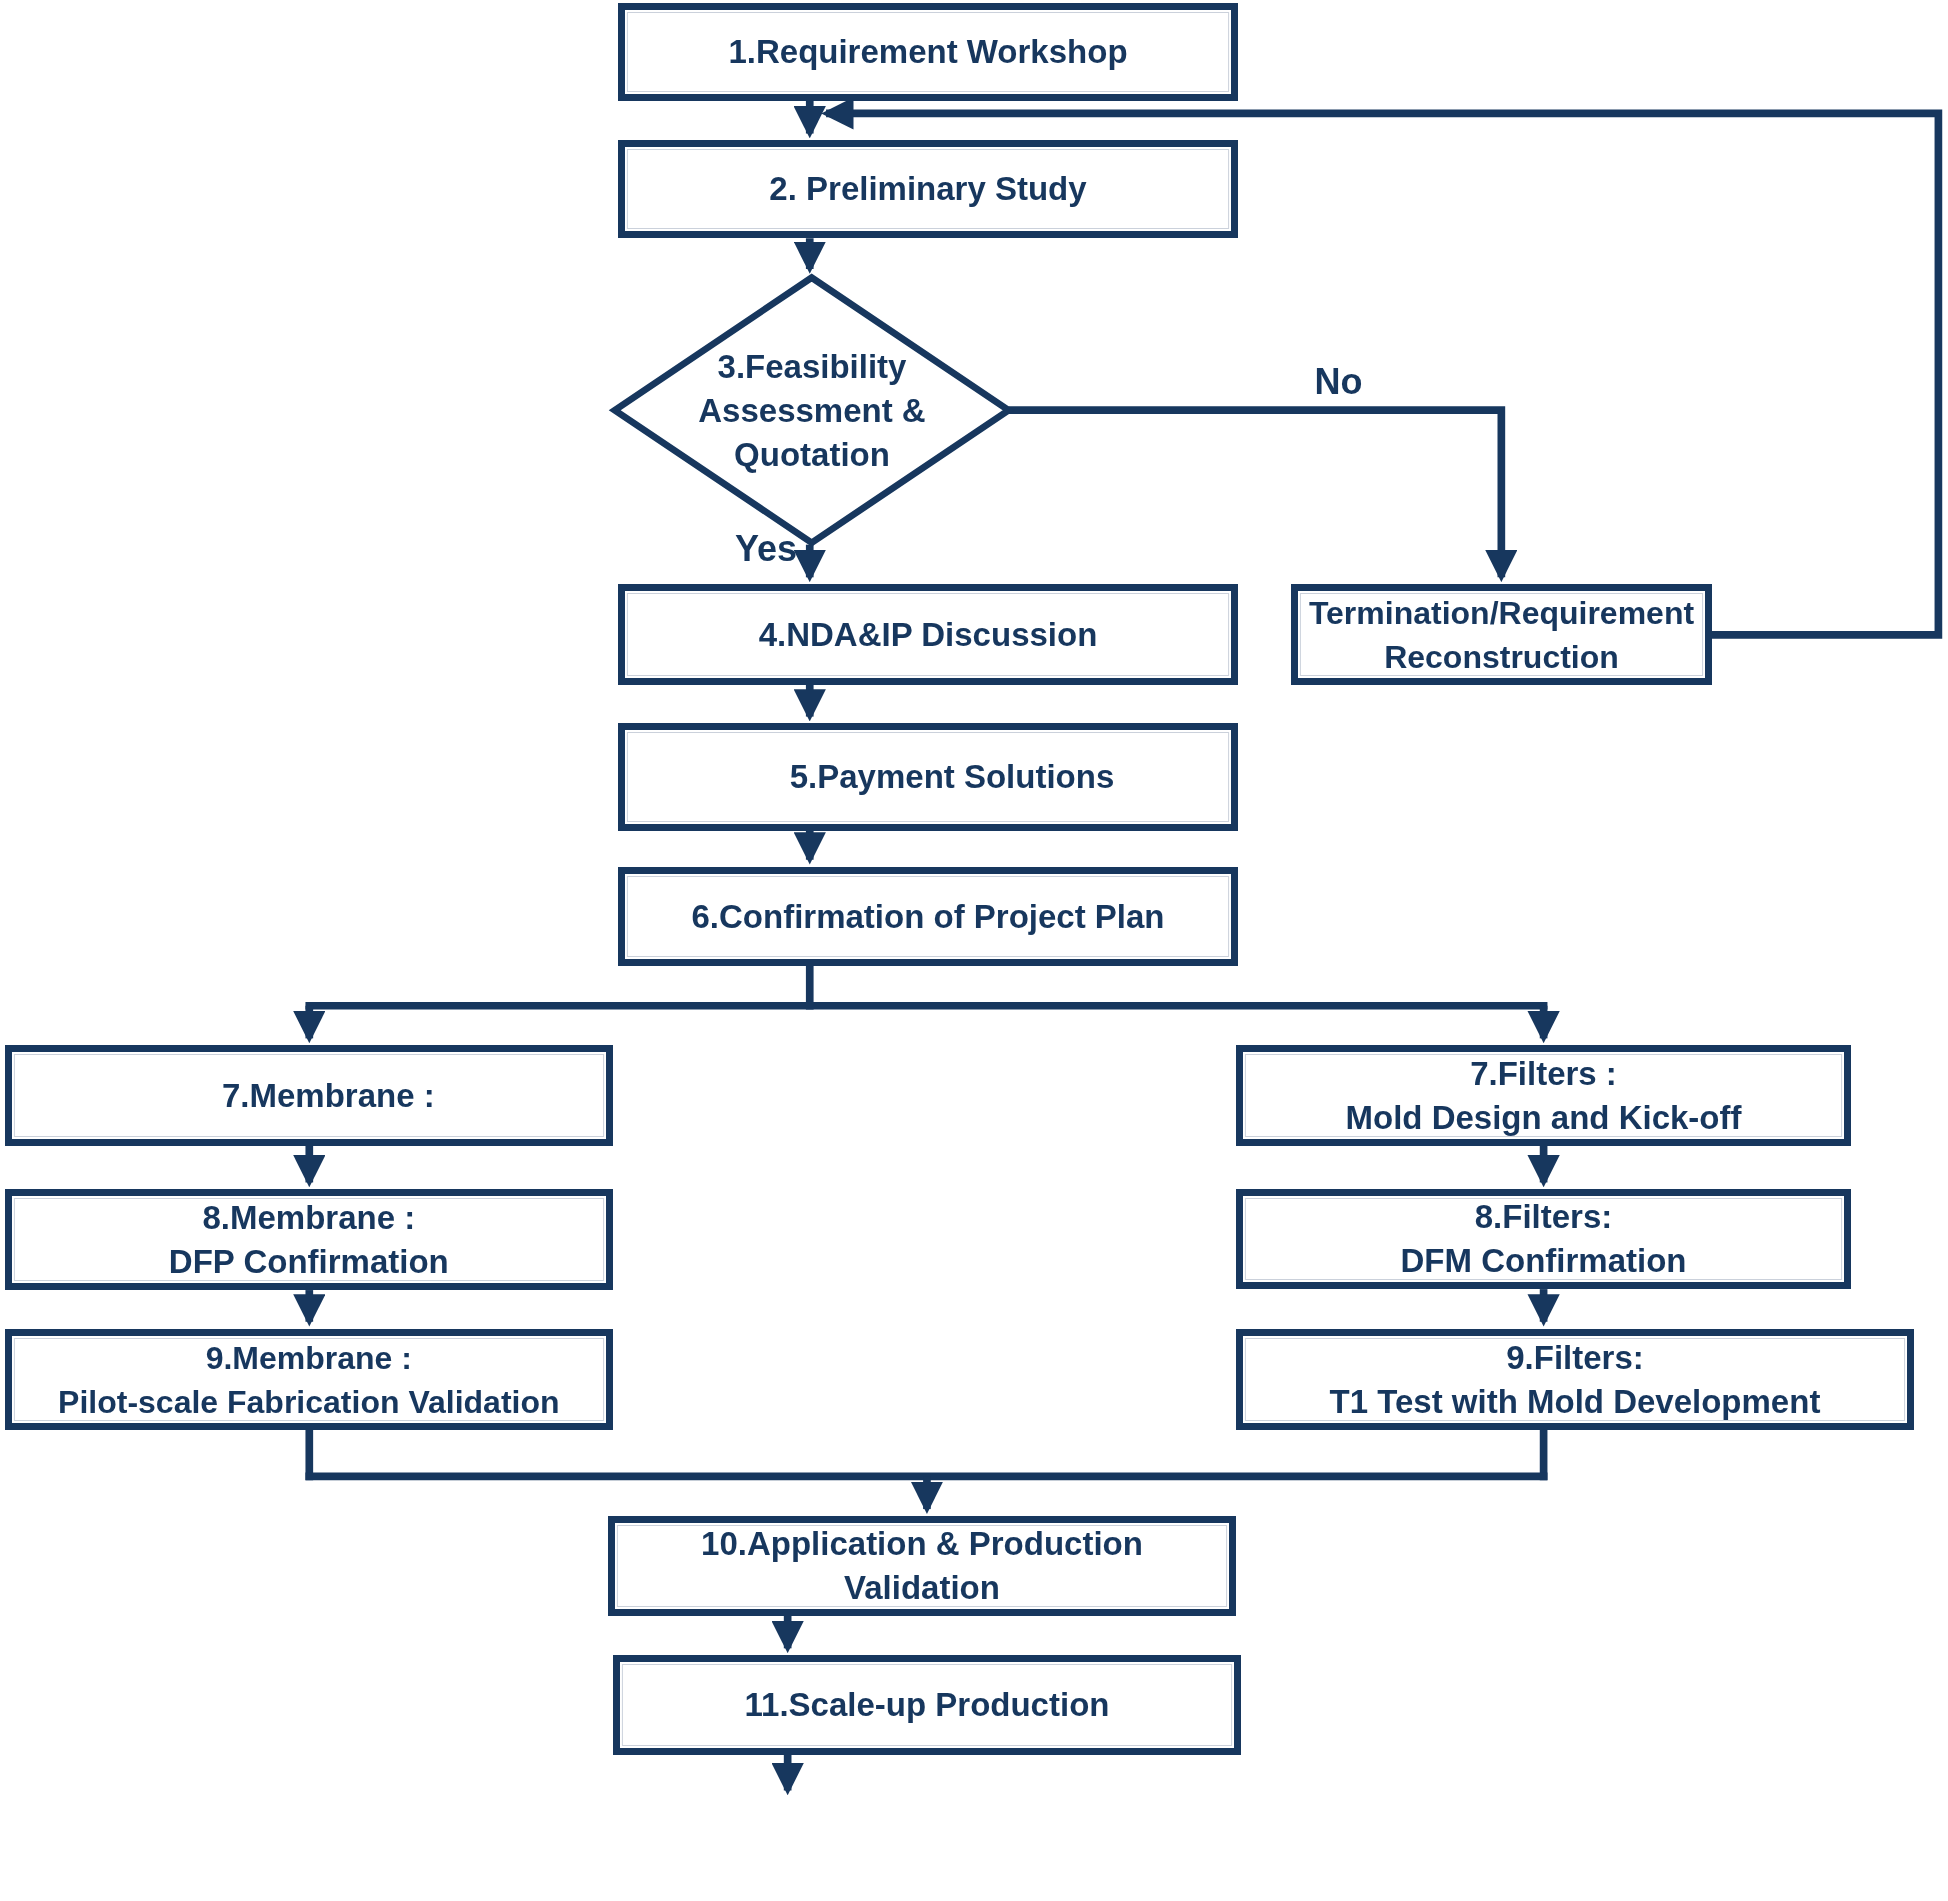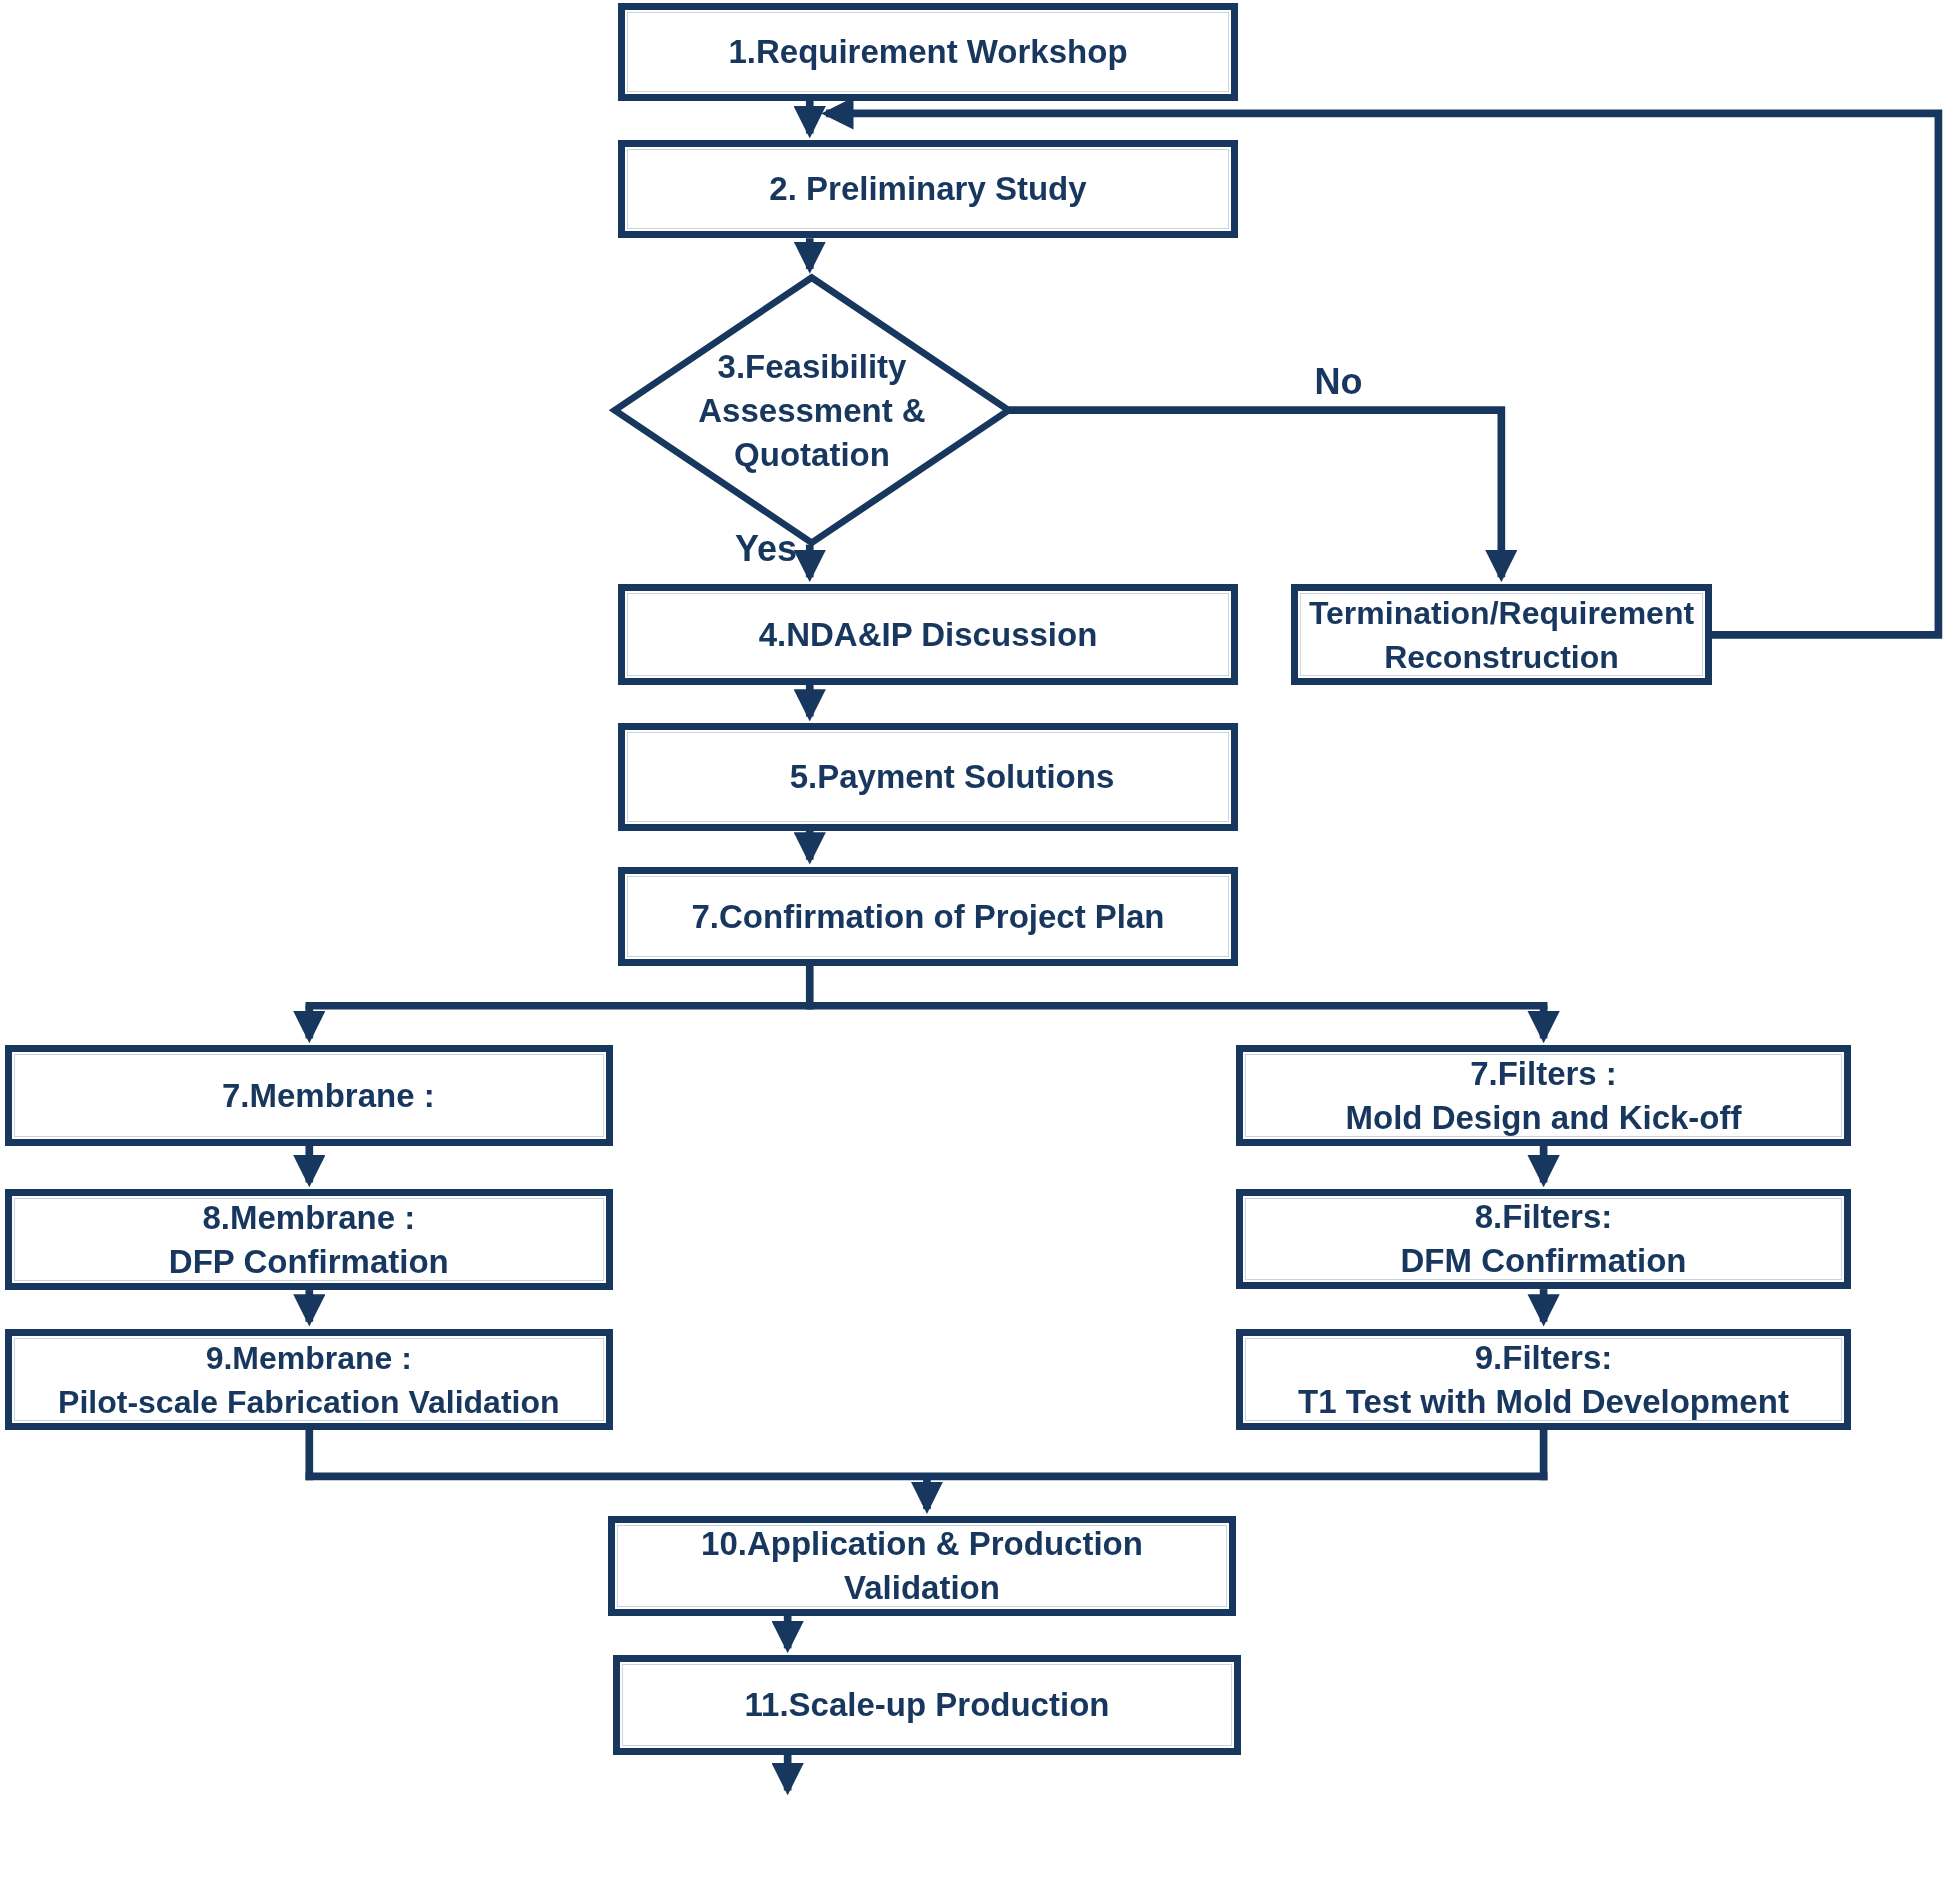--- a/index.html
+++ b/index.html
@@ -32,21 +32,21 @@
   .n-step2{left:618px;top:140px;width:620px;height:98px;}
   .n-step4{left:618px;top:584px;width:620px;height:101px;}
   .n-step5{left:618px;top:723px;width:620px;height:108px;padding-left:48px;}
   .n-step6{left:618px;top:867px;width:620px;height:99px;}
   .n-term{left:1291px;top:584px;width:421px;height:101px;font-size:32px;}
   .n-m7{left:4.8px;top:1045px;width:608px;height:101px;padding-left:39px;}
   .n-m8{left:4.8px;top:1189px;width:608px;height:101px;}
   .n-m9{left:4.8px;top:1329px;width:608px;height:101px;font-size:32px;}
   .n-f7{left:1236px;top:1045px;width:615px;height:101px;}
   .n-f8{left:1236px;top:1189px;width:615px;height:100px;}
-  .n-f9{left:1236px;top:1329px;width:615px;height:101px;}
+  .n-f9{left:1236px;top:1329px;width:678px;height:101px;}
   .n-step10{left:608px;top:1516px;width:628px;height:100px;}
   .n-step11{left:613px;top:1655px;width:628px;height:100px;}
   .n-step12{left:613px;top:1797px;width:628px;height:92px;}
   .d-label{left:620px;top:296px;width:384px;height:229px;}
 </style>
 </head>
 <body>
 
 <div class="stage">
 
@@ -115,21 +115,21 @@
   <div class="node n-term">
     <span>Termination/Requirement</span>
     <span>Reconstruction</span>
   </div>
 
   <div class="node n-step5">
     <span>5.Payment Solutions</span>
   </div>
 
   <div class="node n-step6">
-    <span>7.Confirmation of Project Plan</span>
+    <span>6.Confirmation of Project Plan</span>
   </div>
 
   <div class="node n-m7">
     <span>7.Membrane :</span>
   </div>
 
   <div class="node n-m8">
     <span>8.Membrane :</span>
     <span>DFP Confirmation</span>
   </div>

